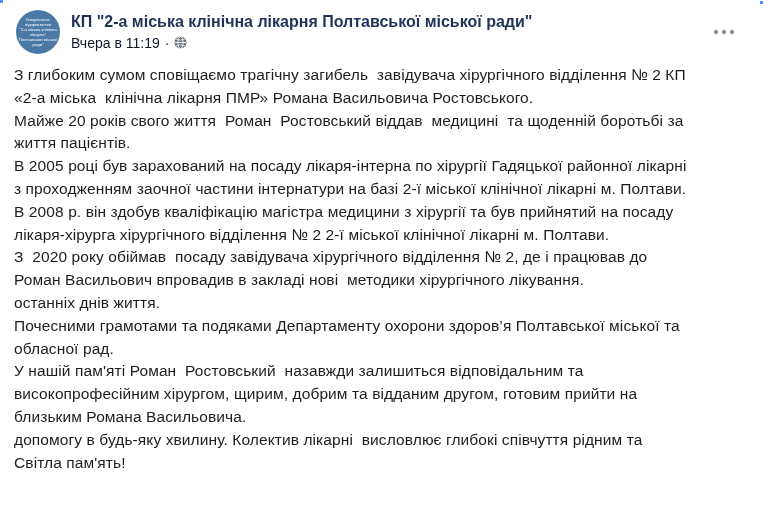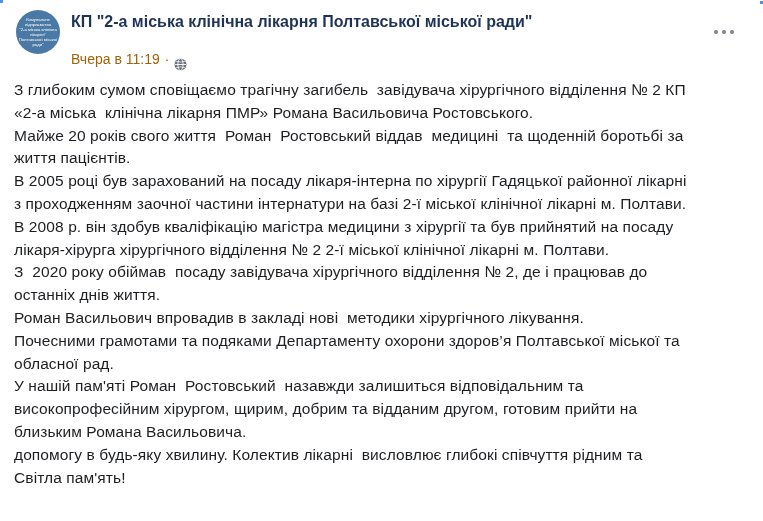--- a/index.html
+++ b/index.html
@@ -19,22 +19,22 @@
     display:flex;flex-direction:column;align-items:center;justify-content:center;
     font-size:4.2px;line-height:5px;text-align:center;overflow:hidden;
   }
   .avatar .line{white-space:nowrap;}
   .hmeta{margin-left:11px;padding-top:1px;min-width:0;}
   .page-title{
     font-size:16px;font-weight:700;color:#1f3356;line-height:21px;
     cursor:pointer;white-space:nowrap;
   }
   .subrow{
-    display:flex;align-items:flex-end;margin-top:18px;
-    font-size:14px;color:#a16207;line-height:19px;
+    display:flex;align-items:flex-start;margin-top:2px;
+    font-size:14px;color:#0f172a;line-height:19px;
   }
   .timestamp{cursor:pointer;}
   .dot-sep{margin:0 5px;}
   .globe{width:13px;height:13px;display:inline-block;position:relative;top:1px;}
 
   .options{
     position:absolute;right:21px;top:22px;width:36px;height:20px;
     display:flex;align-items:center;justify-content:center;gap:4px;cursor:pointer;
   }
   .options i{display:block;width:4px;height:4px;border-radius:50%;background:#7b828c;}
@@ -92,22 +92,22 @@
   <div class="body-text">
       <div class="line">З глибоким сумом сповіщаємо трагічну загибель  завідувача хірургічного відділення № 2 КП</div>
       <div class="line">«2-а міська  клінічна лікарня ПМР» Романа Васильовича Ростовського.</div>
       <div class="line">Майже 20 років свого життя  Роман  Ростовський віддав  медицині  та щоденній боротьбі за</div>
       <div class="line">життя пацієнтів.</div>
       <div class="line">В 2005 році був зарахований на посаду лікаря-інтерна по хірургії Гадяцької районної лікарні</div>
       <div class="line">з проходженням заочної частини інтернатури на базі 2-ї міської клінічної лікарні м. Полтави.</div>
       <div class="line">В 2008 р. він здобув кваліфікацію магістра медицини з хірургії та був прийнятий на посаду</div>
       <div class="line">лікаря-хірурга хірургічного відділення № 2 2-ї міської клінічної лікарні м. Полтави.</div>
       <div class="line">З  2020 року обіймав  посаду завідувача хірургічного відділення № 2, де і працював до</div>
+      <div class="line">Роман Васильович впровадив в закладі нові  методики хірургічного лікування.</div>
       <div class="line">останніх днів життя.</div>
-      <div class="line">Роман Васильович впровадив в закладі нові  методики хірургічного лікування.</div>
       <div class="line">Почесними грамотами та подяками Департаменту охорони здоров’я Полтавської міської та</div>
       <div class="line">обласної рад.</div>
       <div class="line">У нашій пам'яті Роман  Ростовський  назавжди залишиться відповідальним та</div>
       <div class="line">високопрофесійним хірургом, щирим, добрим та відданим другом, готовим прийти на</div>
       <div class="line">близьким Романа Васильовича.</div>
       <div class="line">допомогу в будь-яку хвилину. Колектив лікарні  висловлює глибокі співчуття рідним та</div>
       <div class="line">Світла пам'ять!</div>
     </div>
 
 </div>

